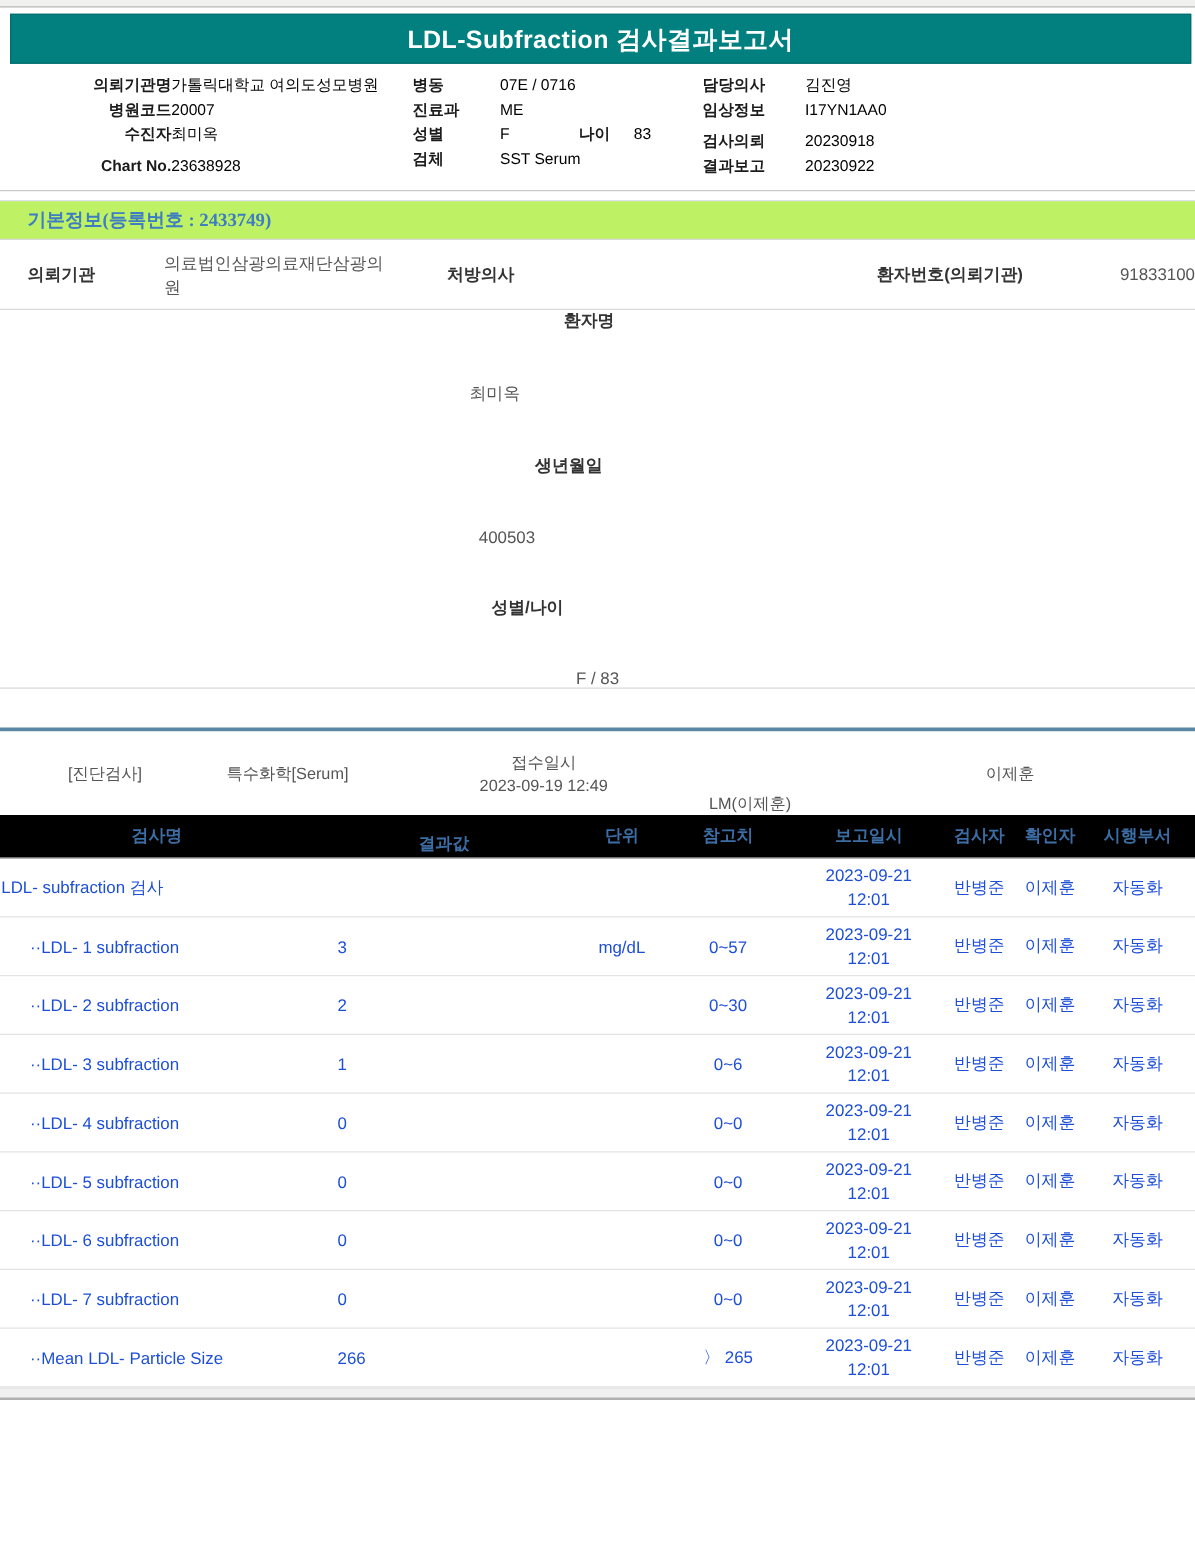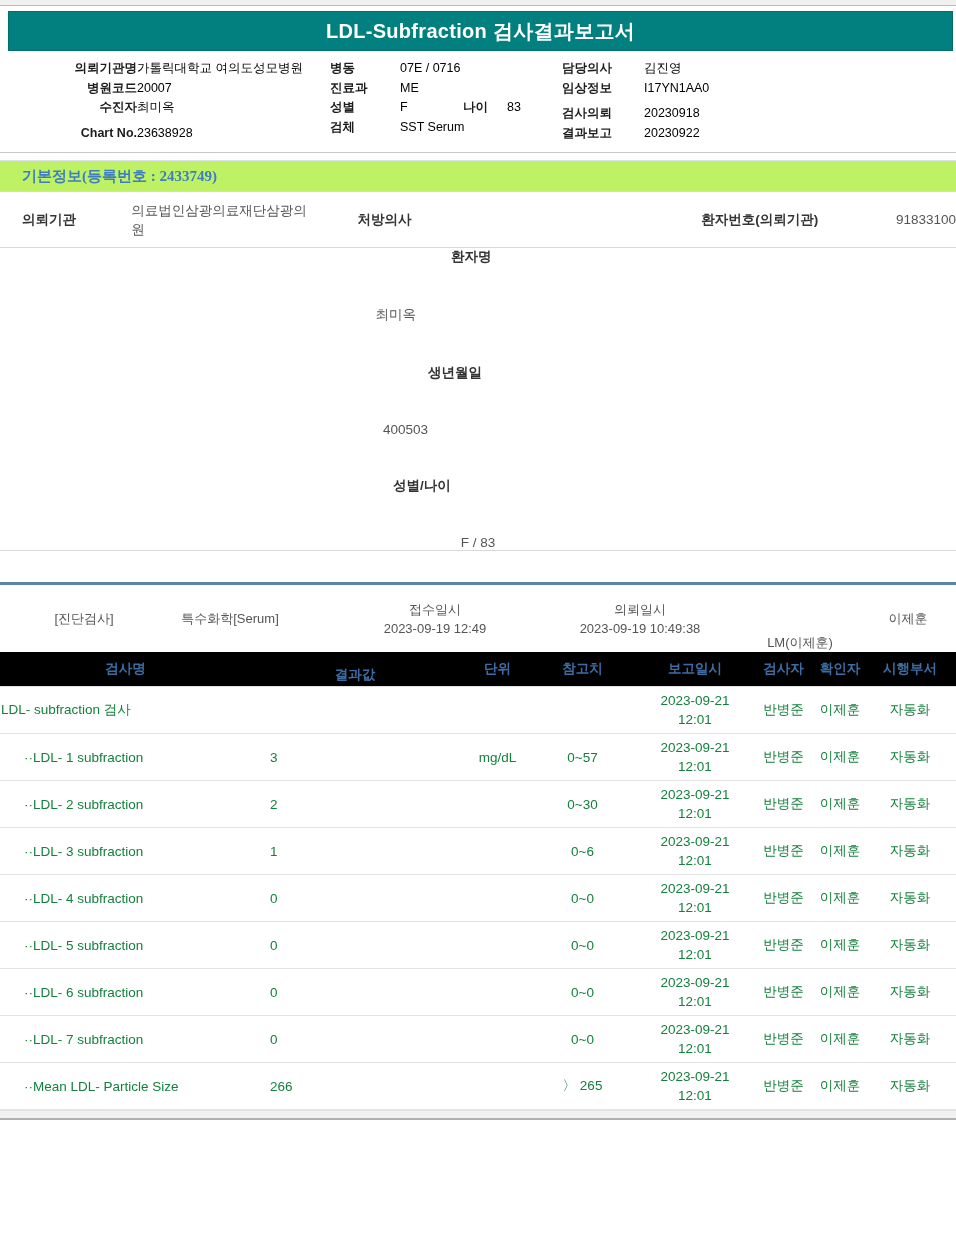--- a/index.html
+++ b/index.html
@@ -70,21 +70,21 @@
   .o-lab      { width:120px;margin-top:48px; }
   .o-reviewer { flex:1; }
 
   
   .res-header {
     display:flex; align-items:center; height:34px;
     background:#000000; border-bottom:1px solid #e0e0e0;
     font-size:13.5px; font-weight:bold; color:#3c6ea5;
   }
   .res-header .cell { text-align:center; }
-  .res-row { display:flex; align-items:center; min-height:46px; border-bottom:1px solid #e3e3e3; font-size:13.5px; color:#15803d; }
+  .res-row { display:flex; align-items:center; min-height:46px; border-bottom:1px solid #e3e3e3; font-size:13.5px; color:#1d4ed8; }
   .cell { box-sizing:border-box; }
   .c-name   { width:250px; text-align:left; padding-left:1px; }
   .c-name.sub { padding-left:24px; }
   .c-result { width:210px; text-align:left; padding-left:20px; }
   .res-header .c-result { text-align:center; padding-left:0;margin-top:11px; }
   .c-unit   { width:75px;  text-align:center; }
   .c-ref    { width:95px;  text-align:center; }
   .c-date   { width:130px; text-align:center; }
   .c-date .wrapbox { display:inline-block; width:82px; line-height:19px; }
   .c-tester { width:47px;  text-align:center; }
@@ -191,24 +191,20 @@
 <div class="white-gap"></div>
 <div class="blue-line"></div>
 
 <div class="order-row">
   <div class="o-cell o-cat">[진단검사]</div>
   <div class="o-cell o-group">특수화학[Serum]</div>
   <div class="o-cell o-receipt">
     <div>접수일시</div>
     <div>2023-09-19 12:49</div>
   </div>
-  <div class="o-cell o-request">
-    <div>의뢰일시</div>
-    <div>2023-09-19 10:49:38</div>
-  </div>
   <div class="o-cell o-lab">LM(이제훈)</div>
   <div class="o-cell o-reviewer">이제훈</div>
 </div>
 
 <div class="res-header">
   <div class="cell c-name">검사명</div>
   <div class="cell c-result">결과값</div>
   <div class="cell c-unit">단위</div>
   <div class="cell c-ref">참고치</div>
   <div class="cell c-date">보고일시</div>

